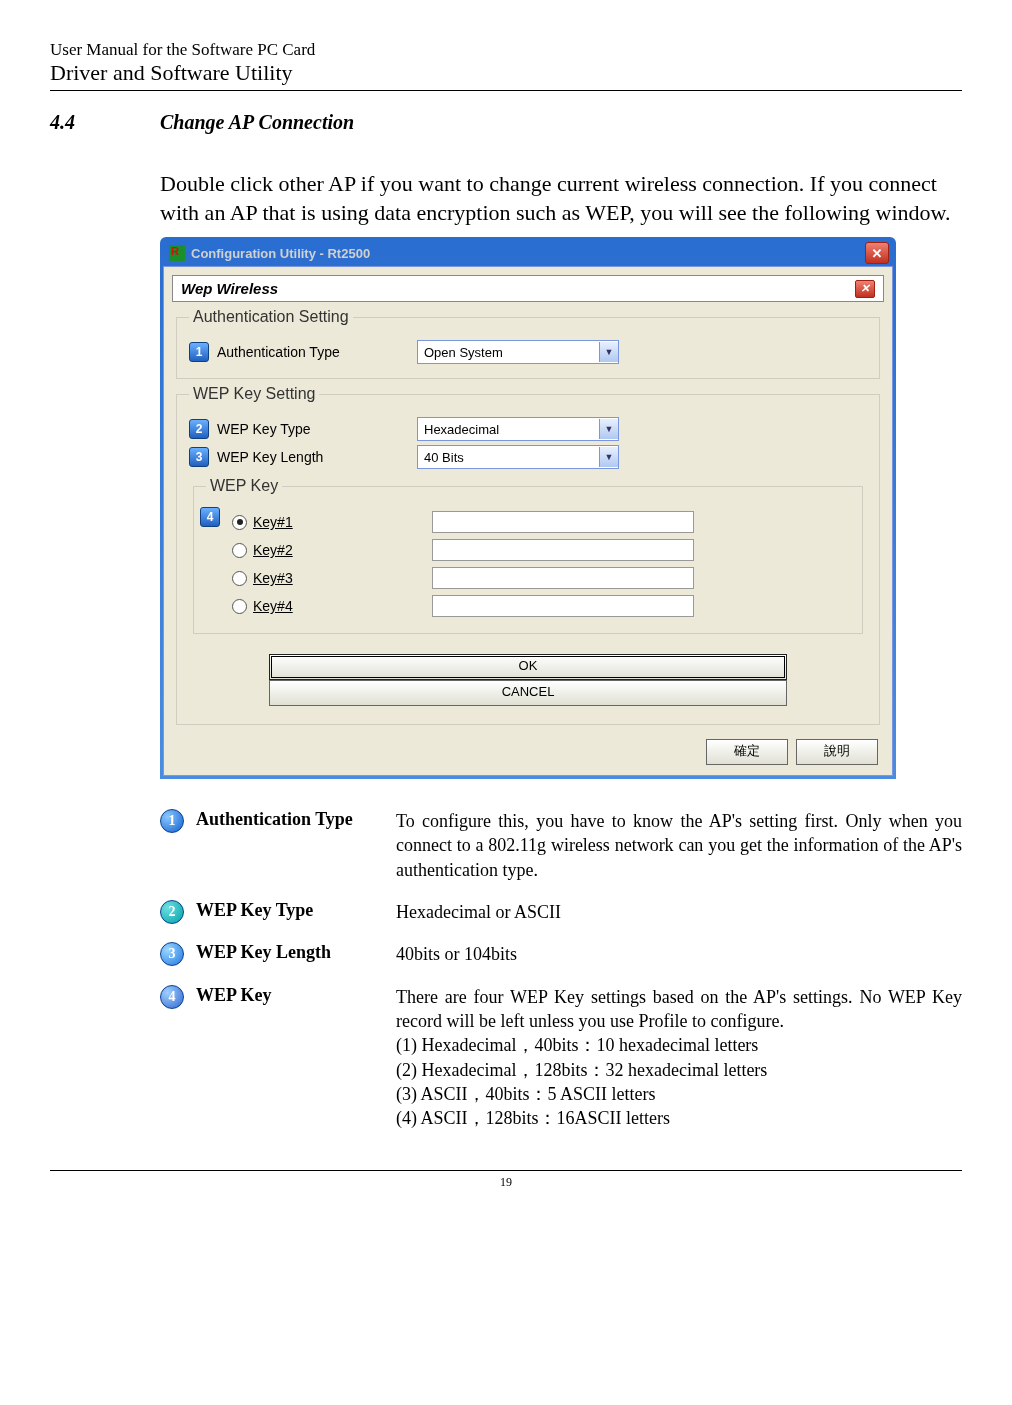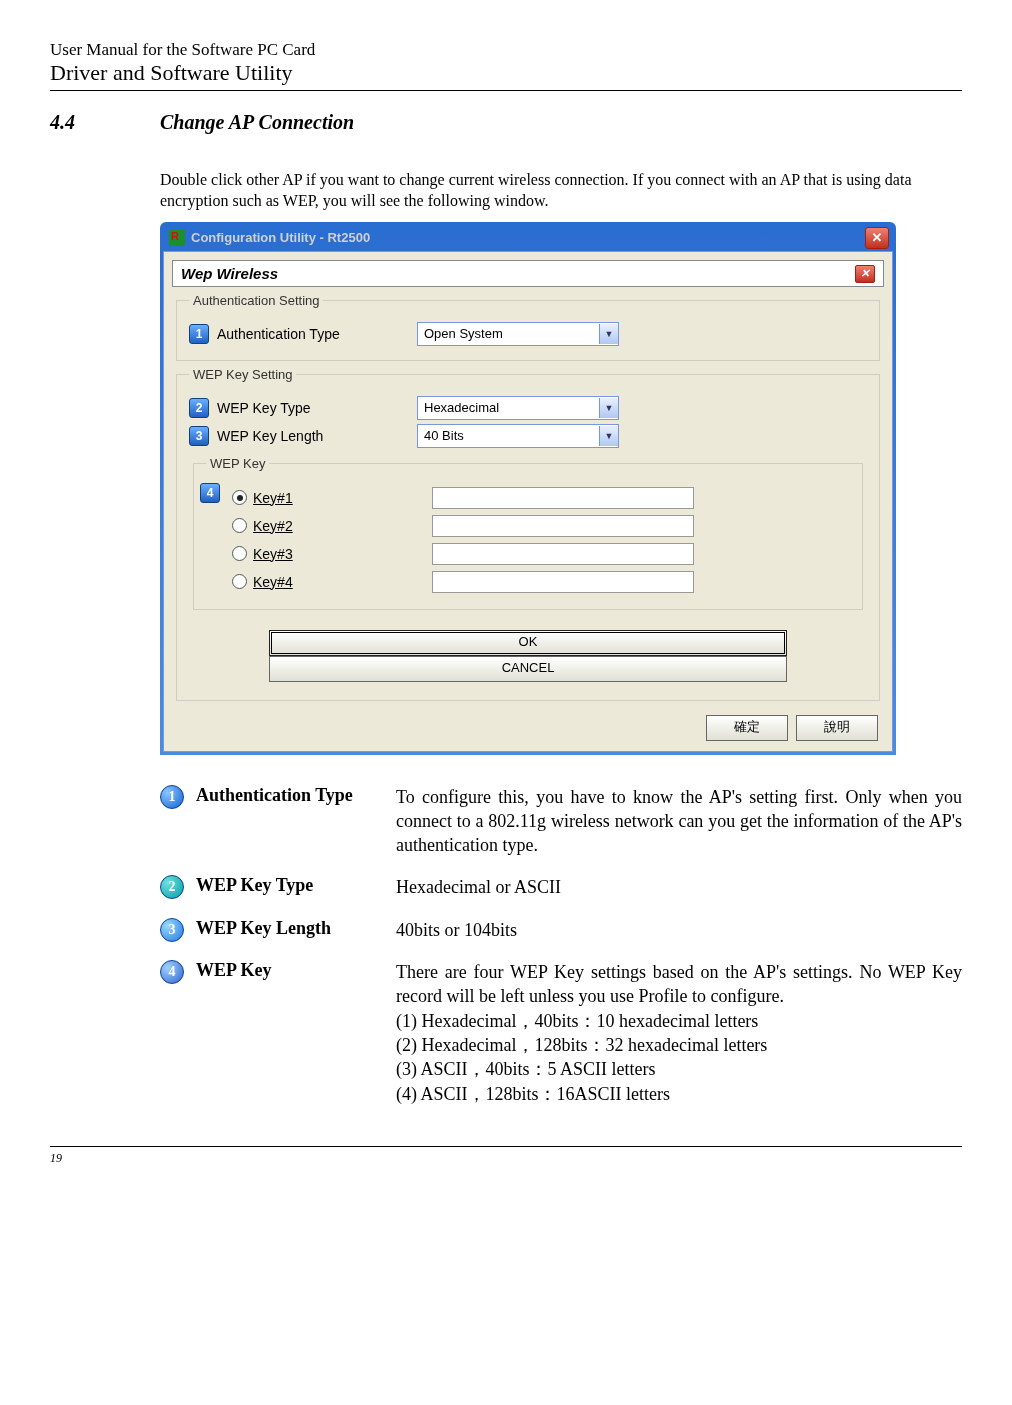--- a/index.html
+++ b/index.html
@@ -9,21 +9,21 @@
     background: #fff;
     color: #000;
     width: 1012px;
     box-sizing: border-box;
   }
   .header-line1 { font-size: 17px; }
   .header-line2 { font-size: 22px; border-bottom: 1.5px solid #000; padding-bottom: 4px; margin-bottom: 20px;}
   .section-row { display:flex; align-items:baseline; margin-bottom:6px; }
   .section-num { font-style: italic; font-weight: bold; font-size: 20px; width: 110px; }
   .section-title { font-style: italic; font-weight: bold; font-size: 20px; }
-  .intro { font-size: 16px; margin-left: 110px; margin-bottom:10px; line-height:1.3;margin-top:36px; }
+  .intro { font-size: 22px; margin-left: 110px; margin-bottom:10px; line-height:1.3;margin-top:36px; }
   
   
   .dialog-wrap { margin-left: 110px; }
   .win-outer {
     width: 730px;
     background: linear-gradient(#2a6dd0, #4a8ce0);
     padding: 3px;
     border-radius: 6px 6px 0 0;
     font-family: Tahoma, Arial, sans-serif;
     font-size: 13px;
@@ -46,21 +46,21 @@
     background:#fff; font-weight:bold; font-style:italic; padding:4px 8px; font-size:15px;
     border:1px solid #888; margin-bottom:6px;
   }
   .wep-close2 {
     float:right; width:18px; height:16px; background:linear-gradient(#f08070,#c03020);
     border:1px solid #a02010; color:#fff; font-size:11px; text-align:center; line-height:14px; border-radius:2px;
   }
   fieldset.grp {
     border:1px solid #d0ccc0; margin:6px 4px; padding:10px 12px; background:#ece9d8;
   }
-  fieldset.grp legend { font-size:13px; padding:0 4px; color:#333;}
+  fieldset.grp legend { font-size:16px; padding:0 4px; color:#333;}
   .field-row { display:flex; align-items:center; margin:4px 0; }
   .num-badge {
     width:18px; height:18px; border-radius:3px; background:linear-gradient(#6ab0ff,#2060c0);
     color:#fff; font-size:12px; font-weight:bold; display:flex; align-items:center; justify-content:center;
     margin-right:8px; border:1px solid #104080;
   }
   .fld-label { width:200px; font-size:14px; }
   .combo {
     display:flex; align-items:center; border:1px solid #7a96df; background:#fff; height:22px; width:200px;justify-content:center;
   }
@@ -94,21 +94,21 @@
     margin-right:12px; flex-shrink:0; border:1px solid #0a4090;
   }
   .desc-badge.g2 { background:radial-gradient(circle at 30% 30%, #6ee0e0, #00a0a8);}
   .desc-badge.g3 { background:radial-gradient(circle at 30% 30%, #9cd8ff, #2078e0);}
   .desc-badge.g4 { background:radial-gradient(circle at 30% 30%, #a0d0ff, #3068d0);}
   .desc-label { width:200px; font-weight:bold; font-size:18px; flex-shrink:0;}
   .desc-text { font-size:18px; flex:1; text-align:justify; line-height:1.35;}
   .desc-text .sub { display:block; }
   
   .footer-rule { border-top:1px solid #000; margin-top:40px; }
-  .page-num { text-align:left; font-size:12px; margin-top:4px;font-style:italic;}
+  .page-num { text-align:center; font-size:12px; margin-top:4px;}
   
   .icon-app {
     width:16px; height:16px; background:#1a8f2a; display:inline-block; position:relative;
   }
   .icon-app::after { content:"R"; color:#d01010; font-size:11px; position:absolute; left:2px; top:0; font-weight:bold;}
 </style>
 </head>
 <body>
 
 <div class="header-line1">User Manual for the Software PC Card</div>

